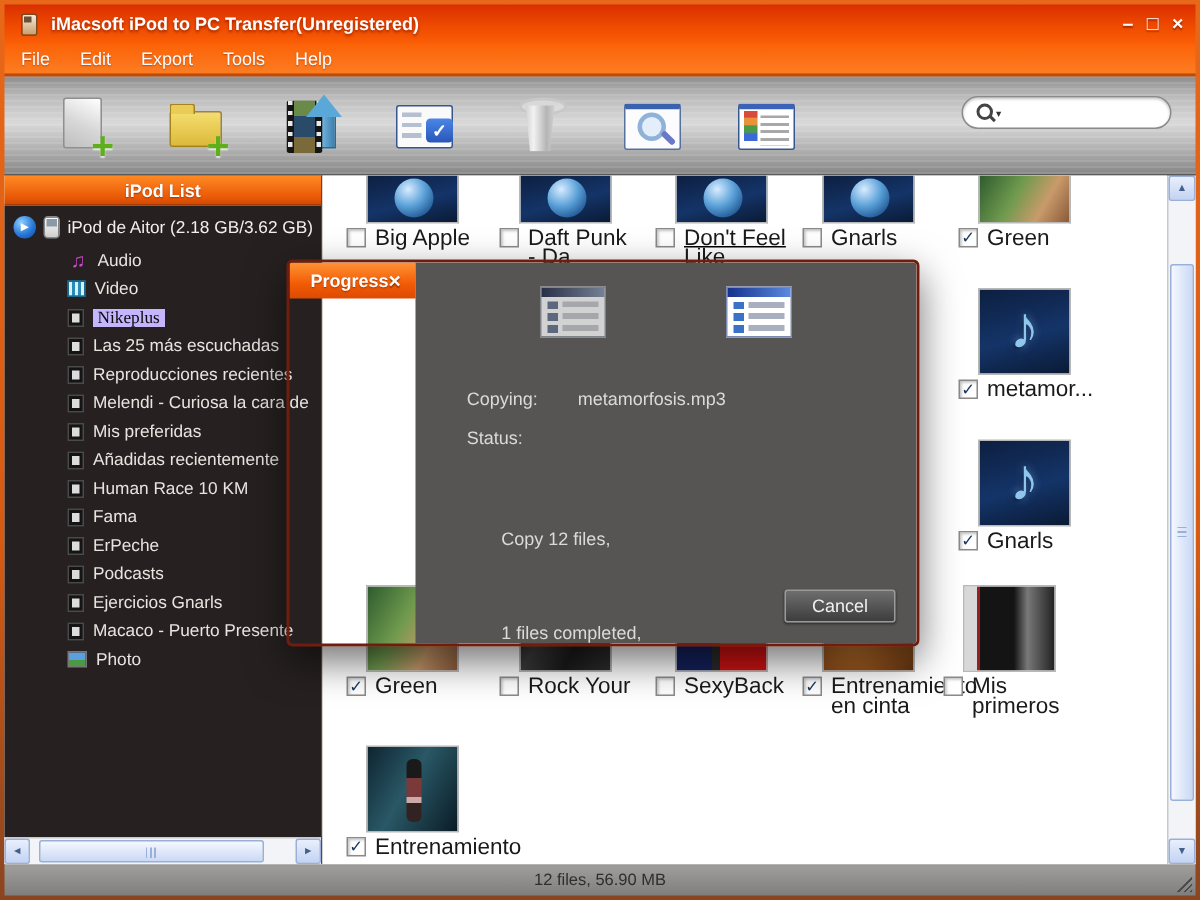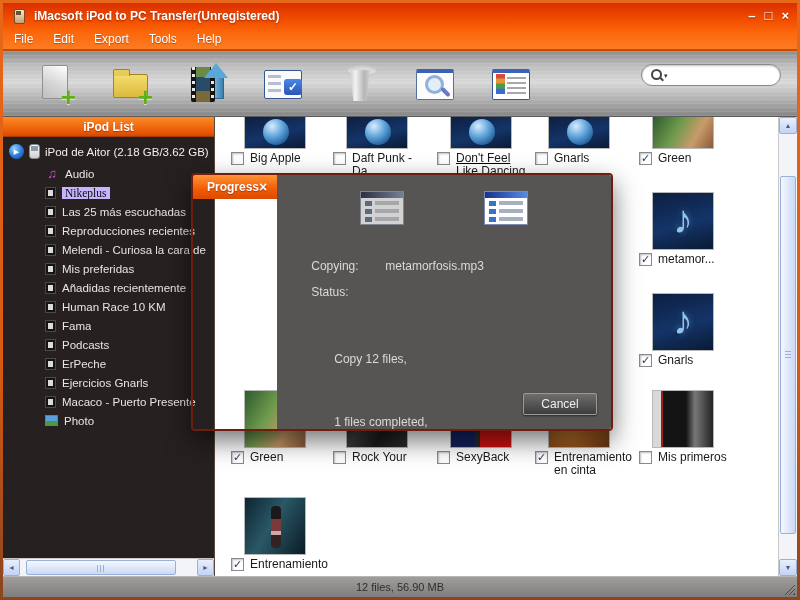--- a/index.html
+++ b/index.html
@@ -147,21 +147,21 @@
 
   
   .content { flex:1; position:relative; overflow:hidden; background:#fff; }
   .grid-item { position:absolute; width:100px; }
   .thumb { width:62px; height:58px; margin-left:19px; border:1px solid #b8b8b8; position:relative; overflow:hidden; }
   .row1 .thumb { height:32px; border-top:none; }
   .label-row { display:flex; align-items:flex-start; gap:6px; padding:3px 0 0 6px; }
   .cb { width:13px; height:13px; flex:none; background:#fff; border:1px solid #8a8a8a;
     box-shadow:inset 1px 1px 2px rgba(0,0,0,.25); font:bold 11px/11px "DejaVu Sans",sans-serif;
     color:#16355f; text-align:center; }
-  .gl { font-size:12px; color:#1a1a1a; line-height:13px; max-width:72px; }
+  .gl { font-size:15px; color:#1a1a1a; line-height:13px; max-width:72px; }
 
   .t-note-ball { background:linear-gradient(165deg,#0d1f40,#143468 55%,#0a1a35); }
   .t-note-ball::after { content:""; position:absolute; left:18px; top:2px; width:26px; height:26px; border-radius:50%;
     background:radial-gradient(circle at 35% 28%, #d8ecff, #5aa0d8 45%, #1a4f8a 85%); }
   .t-music-note { background:linear-gradient(165deg,#0d1f40,#143468 55%,#0a1a35); }
   .t-music-note::after { content:"♪"; position:absolute; left:0; right:0; top:4px; text-align:center;
     font-size:40px; color:#8ec6ee; text-shadow:-2px 2px 3px rgba(10,30,70,.9), 0 0 6px rgba(160,210,255,.5); }
   .t-photo-green { background:linear-gradient(120deg,#2e5b2e 0%, #6f9a4e 40%, #c99a6a 70%, #8a5a3a 100%); }
   .t-photo-dark { background:linear-gradient(120deg,#101010 0%, #3d3d3d 35%, #1a1a1a 65%, #2e2e2e 100%); }
   .t-photo-bluered { background:linear-gradient(90deg,#14215c 0 40%, #2a2a2a 40% 48%, #cf1212 48% 100%); }
@@ -294,20 +294,24 @@
           <div class="device-row">
             <span class="play-badge">▶</span>
             <span class="ipod-ic"></span>
             <span class="device-label">iPod de Aitor  (2.18 GB/3.62 GB)</span>
           </div>
           <div id="sbItems">
               <div class="sb-item">
                 <span class="sb-ic ic-music"></span>
                 <span class="sb-label">Audio</span>
               </div>
+              <div class="sb-item">
+                <span class="sb-ic ic-video"></span>
+                <span class="sb-label">Video</span>
+              </div>
               <div class="sb-item selected">
                 <span class="sb-ic ic-playlist"></span>
                 <span class="sb-label">Nikeplus</span>
               </div>
               <div class="sb-item">
                 <span class="sb-ic ic-playlist"></span>
                 <span class="sb-label">Las 25 más escuchadas</span>
               </div>
               <div class="sb-item">
                 <span class="sb-ic ic-playlist"></span>
@@ -328,25 +332,25 @@
               <div class="sb-item">
                 <span class="sb-ic ic-playlist"></span>
                 <span class="sb-label">Human Race 10 KM</span>
               </div>
               <div class="sb-item">
                 <span class="sb-ic ic-playlist"></span>
                 <span class="sb-label">Fama</span>
               </div>
               <div class="sb-item">
                 <span class="sb-ic ic-playlist"></span>
+                <span class="sb-label">ErPeche</span>
+              </div>
+              <div class="sb-item">
+                <span class="sb-ic ic-playlist"></span>
                 <span class="sb-label">Podcasts</span>
-              </div>
-              <div class="sb-item">
-                <span class="sb-ic ic-playlist"></span>
-                <span class="sb-label">ErPeche</span>
               </div>
               <div class="sb-item">
                 <span class="sb-ic ic-playlist"></span>
                 <span class="sb-label">Ejercicios Gnarls</span>
               </div>
               <div class="sb-item">
                 <span class="sb-ic ic-playlist"></span>
                 <span class="sb-label">Macaco - Puerto Presente</span>
               </div>
               <div class="sb-item">
@@ -435,21 +439,21 @@
               <span class="gl">SexyBack</span>
             </div>
           </div>
           <div class="grid-item" style="left: 314px; top: 273px;">
             <div class="thumb t-photo-orange"></div>
             <div class="label-row">
               <span class="cb">✓</span>
               <span class="gl">Entrenamiento en cinta</span>
             </div>
           </div>
-          <div class="grid-item" style="left: 418px; top: 273px;">
+          <div class="grid-item" style="left: 408px; top: 273px;">
             <div class="thumb t-photo-portrait"></div>
             <div class="label-row">
               <span class="cb"></span>
               <span class="gl">Mis primeros</span>
             </div>
           </div>
           <div class="grid-item" style="left: 10px; top: 380px;">
             <div class="thumb t-photo-amy"></div>
             <div class="label-row">
               <span class="cb">✓</span>

